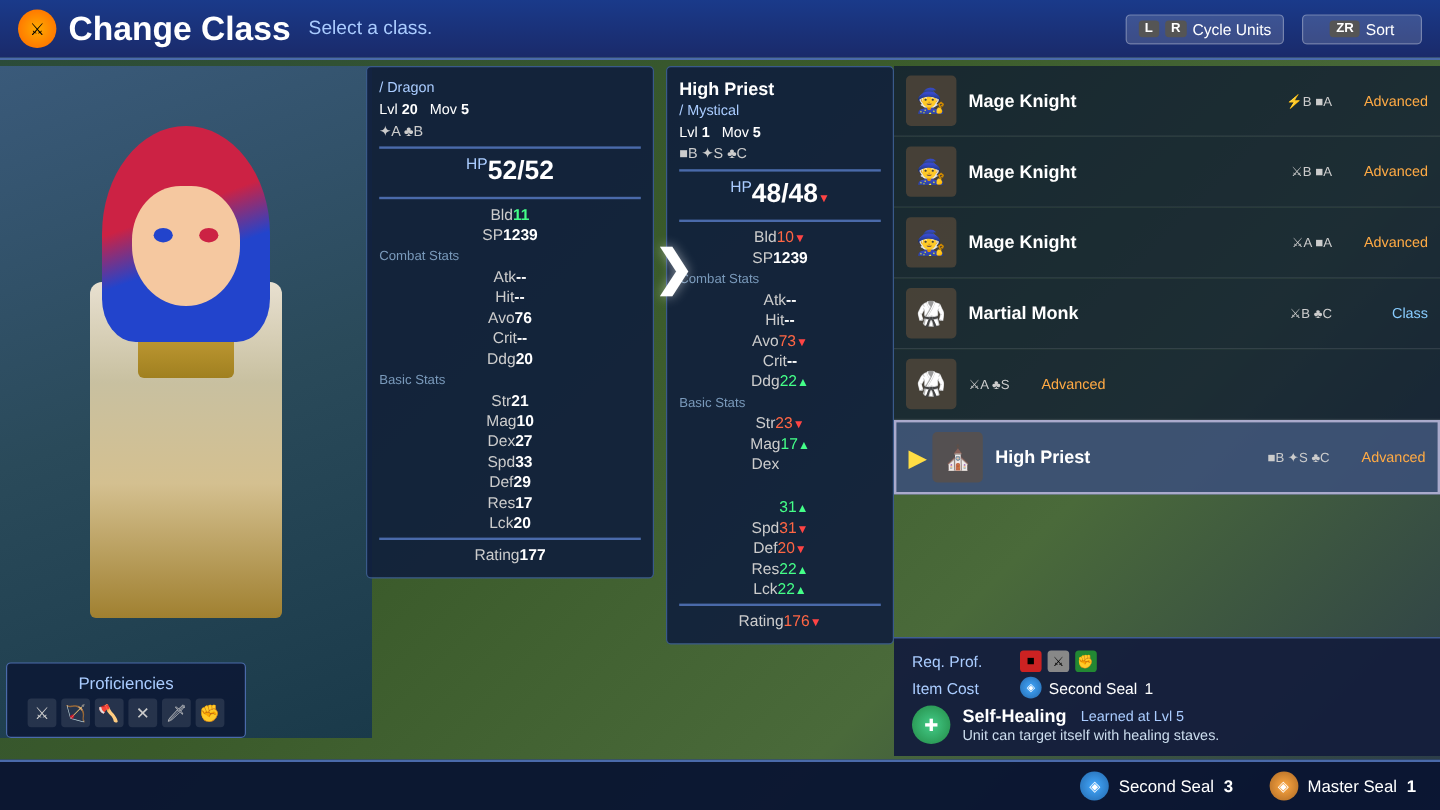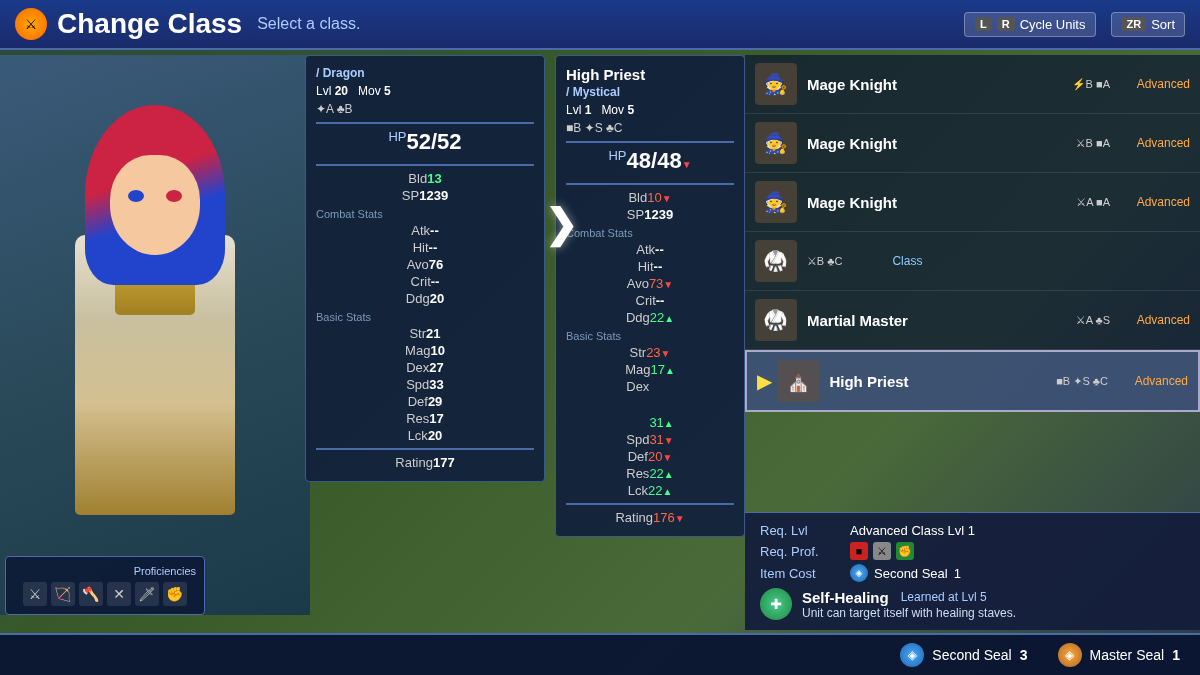--- a/index.html
+++ b/index.html
@@ -69,21 +69,21 @@
       border-radius: 3px;
       padding: 1px 5px;
       font-size: 11px;
       font-weight: bold;
       color: #fff;
     }
     .sort-btn {
       background: rgba(255,255,255,0.15);
       border: 1px solid rgba(255,255,255,0.3);
       border-radius: 4px;
-      padding: 4px 9px;
+      padding: 4px 22px;
       color: #fff;
       font-size: 13px;
       display: flex; align-items: center; gap: 5px;
     }
 
     
     .char-name-panel {
       position: absolute;
       top: 55px; left: 10px;
       background: rgba(20,40,80,0.85);
@@ -179,23 +179,23 @@
       bottom: 60px; left: 5px;
       width: 200px;
       background: rgba(10,20,50,0.8);
       border: 1px solid #4a6aaa;
       border-radius: 4px;
       padding: 8px;
       z-index: 10;
     }
     .prof-title {
       color: #aaccff;
-      font-size: 11px;
+      font-size: 14px;
       margin-bottom: 5px;
-      text-align: right;
+      text-align: center;
     }
     .prof-icons {
       display: flex;
       flex-wrap: wrap;
       gap: 4px;
       justify-content: center;
     }
     .prof-icon {
       width: 24px; height: 24px;
       background: rgba(255,255,255,0.1);
@@ -218,21 +218,20 @@
     .class-header {
       color: #fff;
       font-size: 15px;
       font-weight: bold;
       margin-bottom: 2px;
     }
     .class-subheader {
       color: #aaccff;
       font-size: 12px;
       margin-bottom: 4px;
-      font-weight: bold;
     }
     .level-row {
       display: flex;
       gap: 10px;
       font-size: 12px;
       color: #aaaaaa;
       margin-bottom: 4px;
     }
     .level-row span { color: #fff; }
     .prof-row {
@@ -525,21 +524,21 @@
   <div class="divider"></div>
   <div class="stat-row">
     <span class="stat-hp-label">HP</span>
     <span class="stat-hp">
       <span>52</span>/<span>52</span>
     </span>
   </div>
   <div class="divider"></div>
   <div class="stat-row">
     <span>Bld</span>
-    <span class="stat-val green">13</span>
+    <span class="stat-val green">11</span>
   </div>
   <div class="stat-row">
     <span>SP</span>
     <span class="stat-val">1239</span>
   </div>
   <div class="section-label">Combat Stats</div>
   <div class="stat-row">
     <span>Atk</span>
     <span class="stat-val">--</span>
   </div>
@@ -697,45 +696,41 @@
 
     <div class="class-item">
       <div class="class-icon">🧙</div>
       <span class="class-name">Mage Knight</span>
       <span class="class-stats-text">⚔A ■A</span>
       <span class="class-tier advanced">Advanced</span>
     </div>
 
     <div class="class-item">
       <div class="class-icon">🥋</div>
+      <span class="class-name">Martial Monk</span>
       <span class="class-stats-text">⚔B ♣C</span>
       <span class="class-tier base">Class</span>
     </div>
 
     <div class="class-item">
       <div class="class-icon">🥋</div>
-      <span class="class-name">Martial Master</span>
       <span class="class-stats-text">⚔A ♣S</span>
       <span class="class-tier advanced">Advanced</span>
     </div>
 
     <div class="class-item selected">
       <span class="selected-arrow">▶</span>
       <div class="class-icon">⛪</div>
       <span class="class-name">High Priest</span>
       <span class="class-stats-text">■B ✦S ♣C</span>
       <span class="class-tier advanced">Advanced</span>
     </div>
   </div>
 
   <div class="class-info-panel">
-    <div class="info-row">
-      <span class="info-label">Req. Lvl</span>
-      <span class="info-value">Advanced Class Lvl 1</span>
-    </div>
     <div class="info-row">
       <span class="info-label">Req. Prof.</span>
       <div class="info-req-icons">
         <div class="req-icon red">■</div>
         <div class="req-icon silver">⚔</div>
         <div class="req-icon green-i">✊</div>
       </div>
     </div>
     <div class="info-row">
       <span class="info-label">Item Cost</span>

